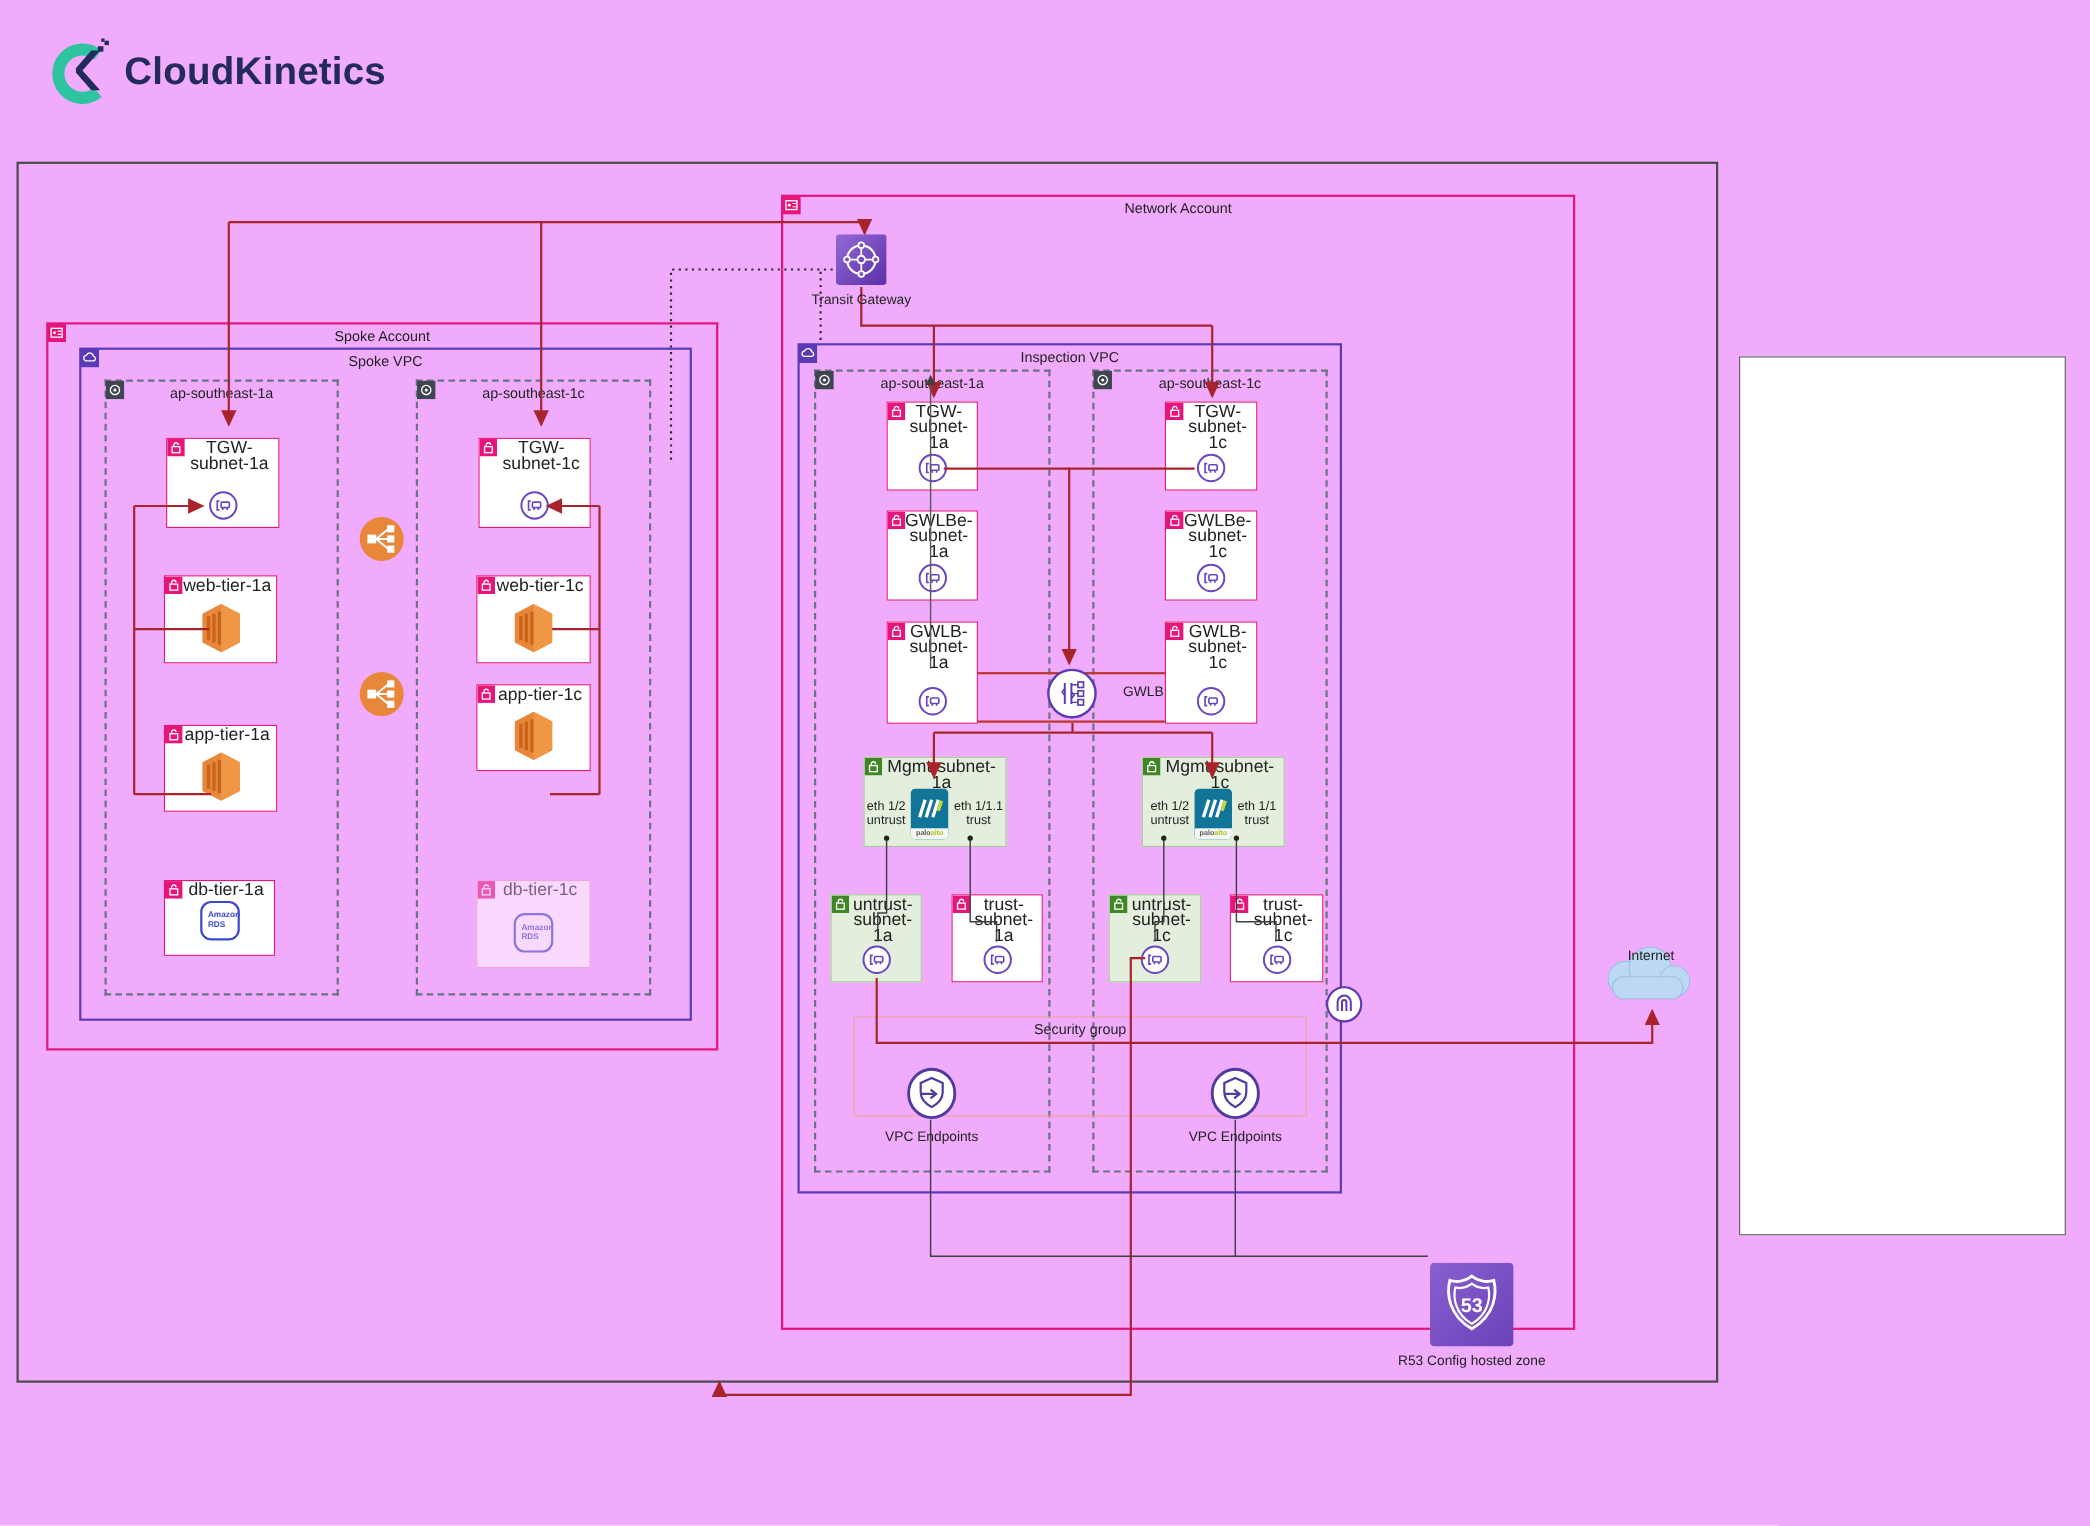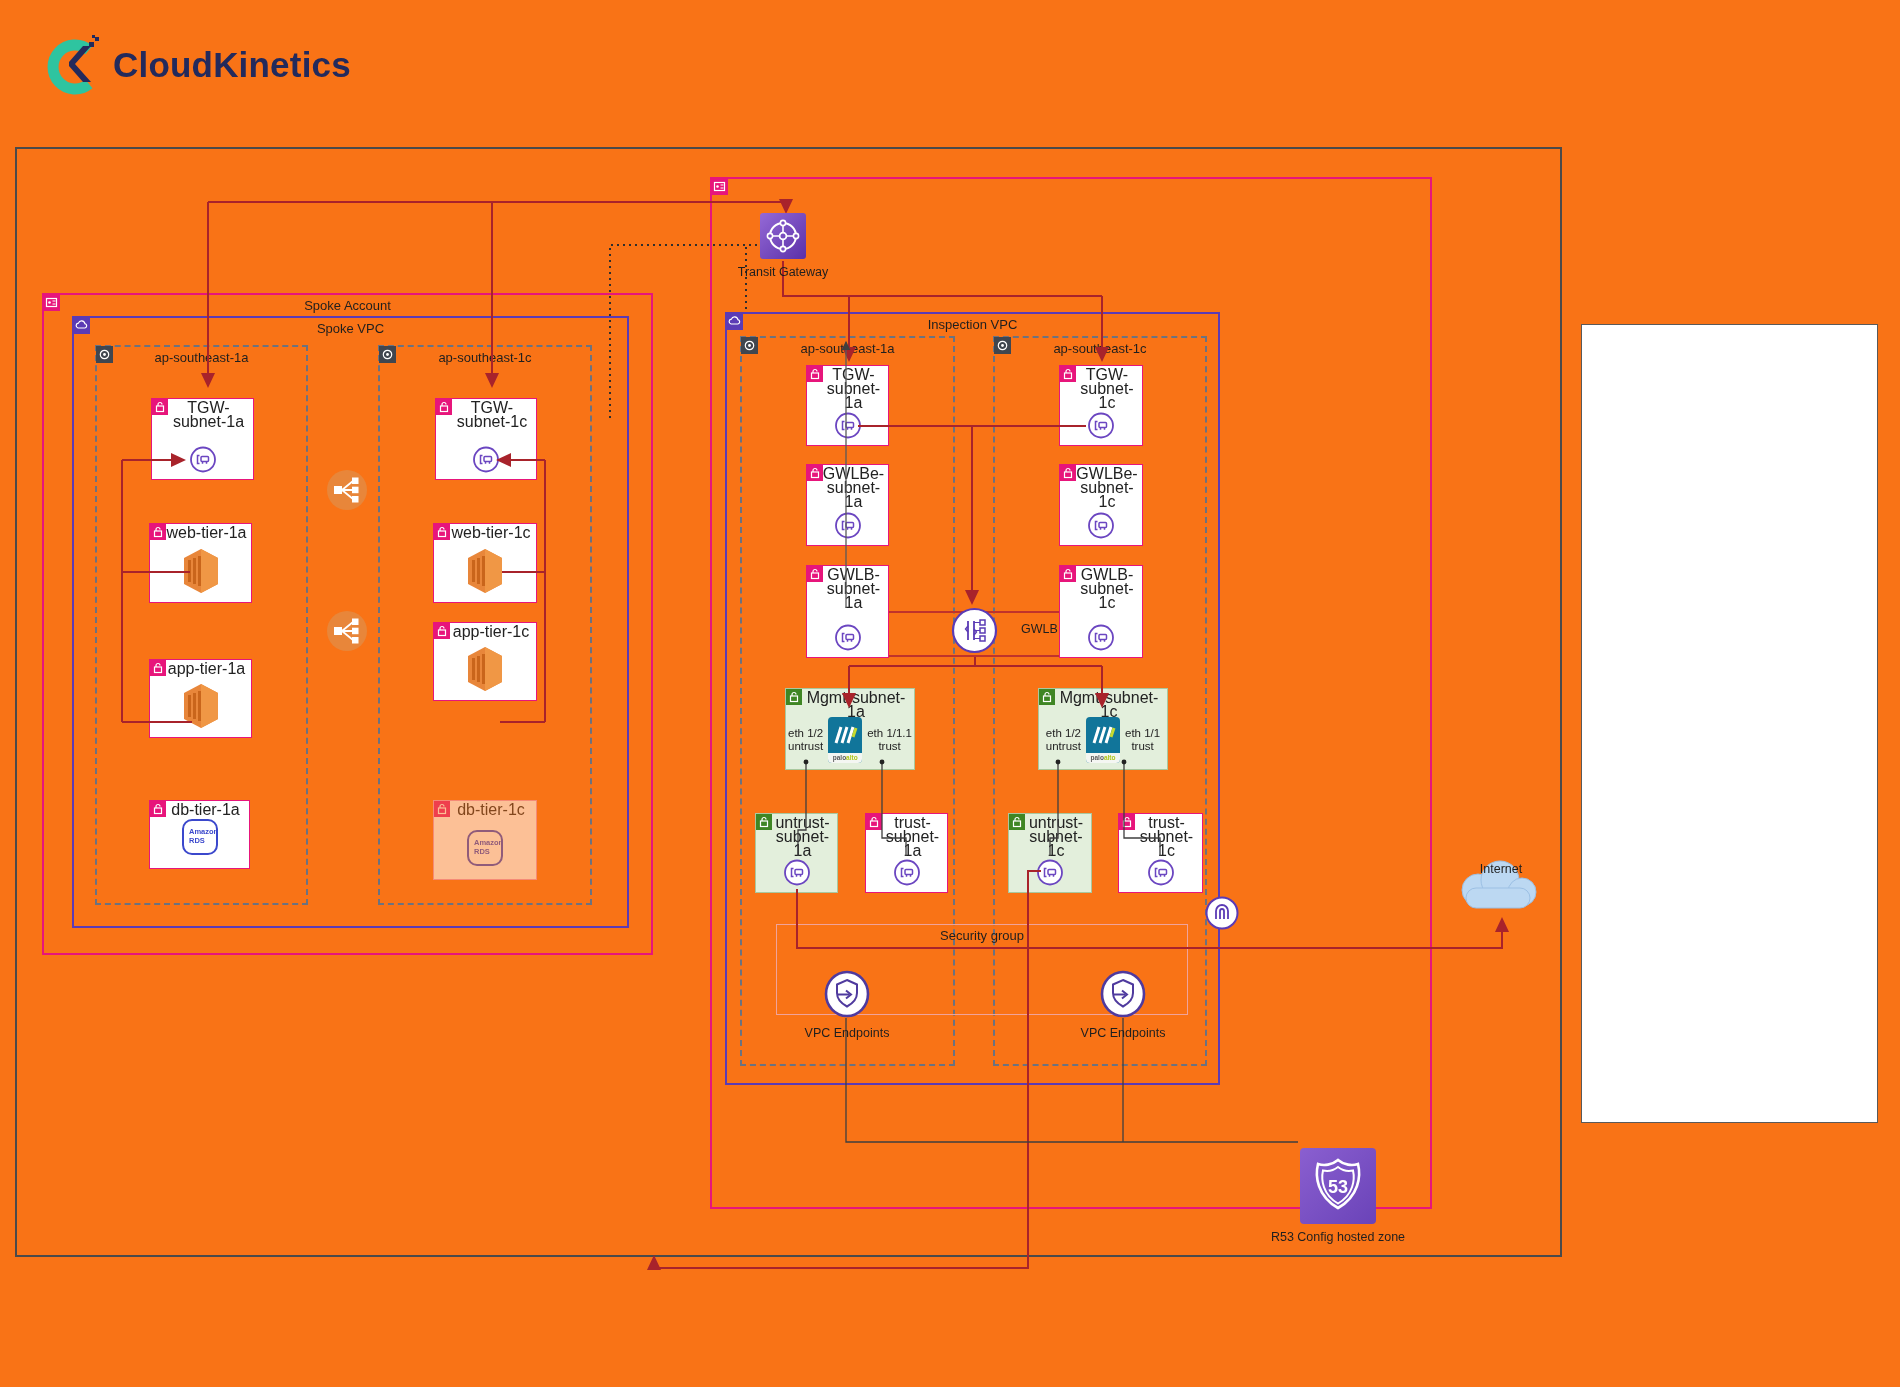--- a/index.html
+++ b/index.html
@@ -1,16 +1,16 @@
 <!DOCTYPE html>
 <html><head>
 <meta charset="utf-8">
 <style>
   html,body{margin:0;padding:0;background:#ffffff;}
-  .stage{position:relative;width:1900px;height:1387px;background:#f97316;
+  .stage{position:relative;width:1900px;height:1387px;background:#f0abfc;
          font-family:"Liberation Sans",sans-serif;color:#1a1a1a;overflow:hidden;}
   
   .box{position:absolute;box-sizing:border-box;background:transparent;}
   .box.pink{border:2px solid #e7157b;}
   .box.purple{border:2px solid #5b3bb5;}
   .box.dashed{border:2px dashed #6b7280;}
   .box.redbox{border:2px solid #c0332b;}
   .box.salmon{border:1.5px solid #f0a39b;}
   .box.frame{border:2px solid #4a4a4a;}
   .box.sframe{border:1.5px solid #5a5a5a;background:#fff;}
@@ -105,20 +105,21 @@
         <div class="box-label">ap-southeast-1c</div>
         <span class="badge">
           <svg width="17" height="17">
             <rect width="17" height="17" fill="#40464f"></rect>
             <circle cx="8.5" cy="8.5" r="4.2" fill="none" stroke="#fff" stroke-width="1.2"></circle>
             <circle cx="8.5" cy="8.5" r="1.4" fill="#fff"></circle>
           </svg>
         </span>
       </div>
       <div class="box pink lowz" style="left: 710px; top: 177px; width: 722px; height: 1032px;">
+        <div class="box-label">Network Account</div>
         <span class="badge">
           <svg width="17" height="17">
             <rect width="17" height="17" fill="#e7157b"></rect>
             <rect x="3.5" y="4.5" width="10" height="8" fill="none" stroke="#fff" stroke-width="1.2"></rect>
             <circle cx="6.5" cy="8.5" r="1.3" fill="#fff"></circle>
             <path d="M9.5 7h3M9.5 10h3" stroke="#fff" stroke-width="1"></path>
           </svg>
         </span>
       </div>
       <div class="box purple lowz" style="left: 725px; top: 312px; width: 495px; height: 773px;">

